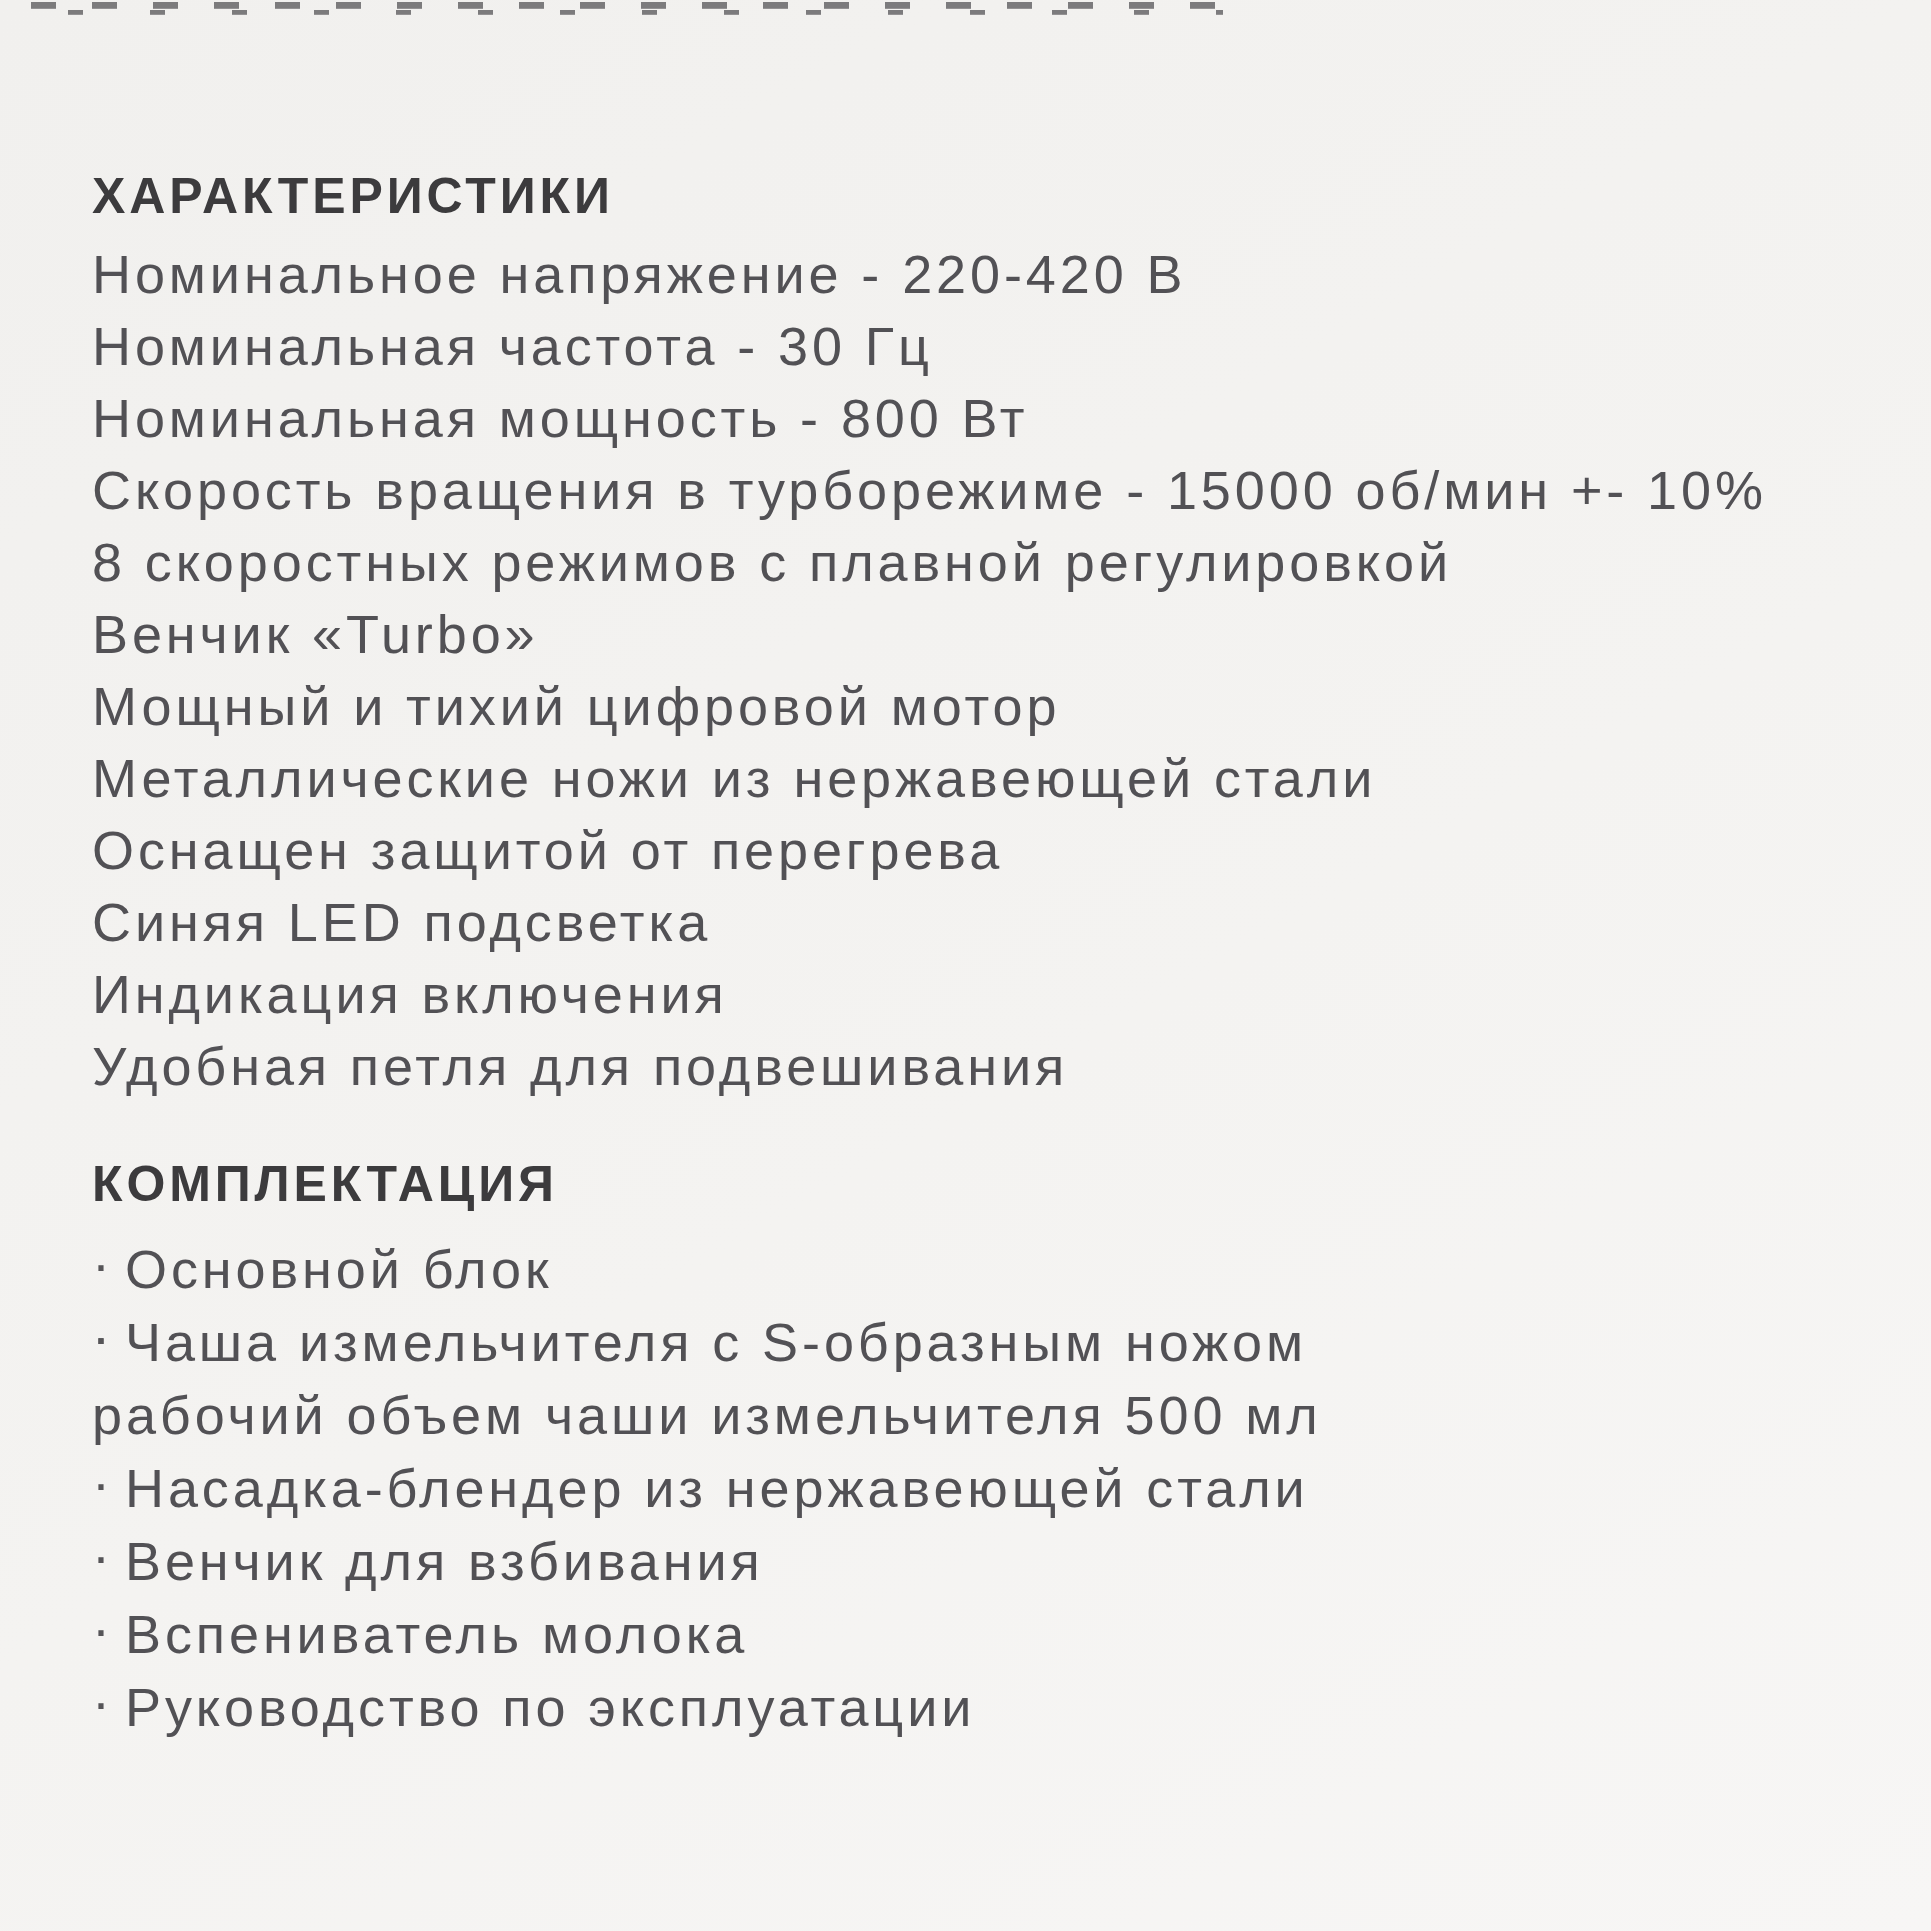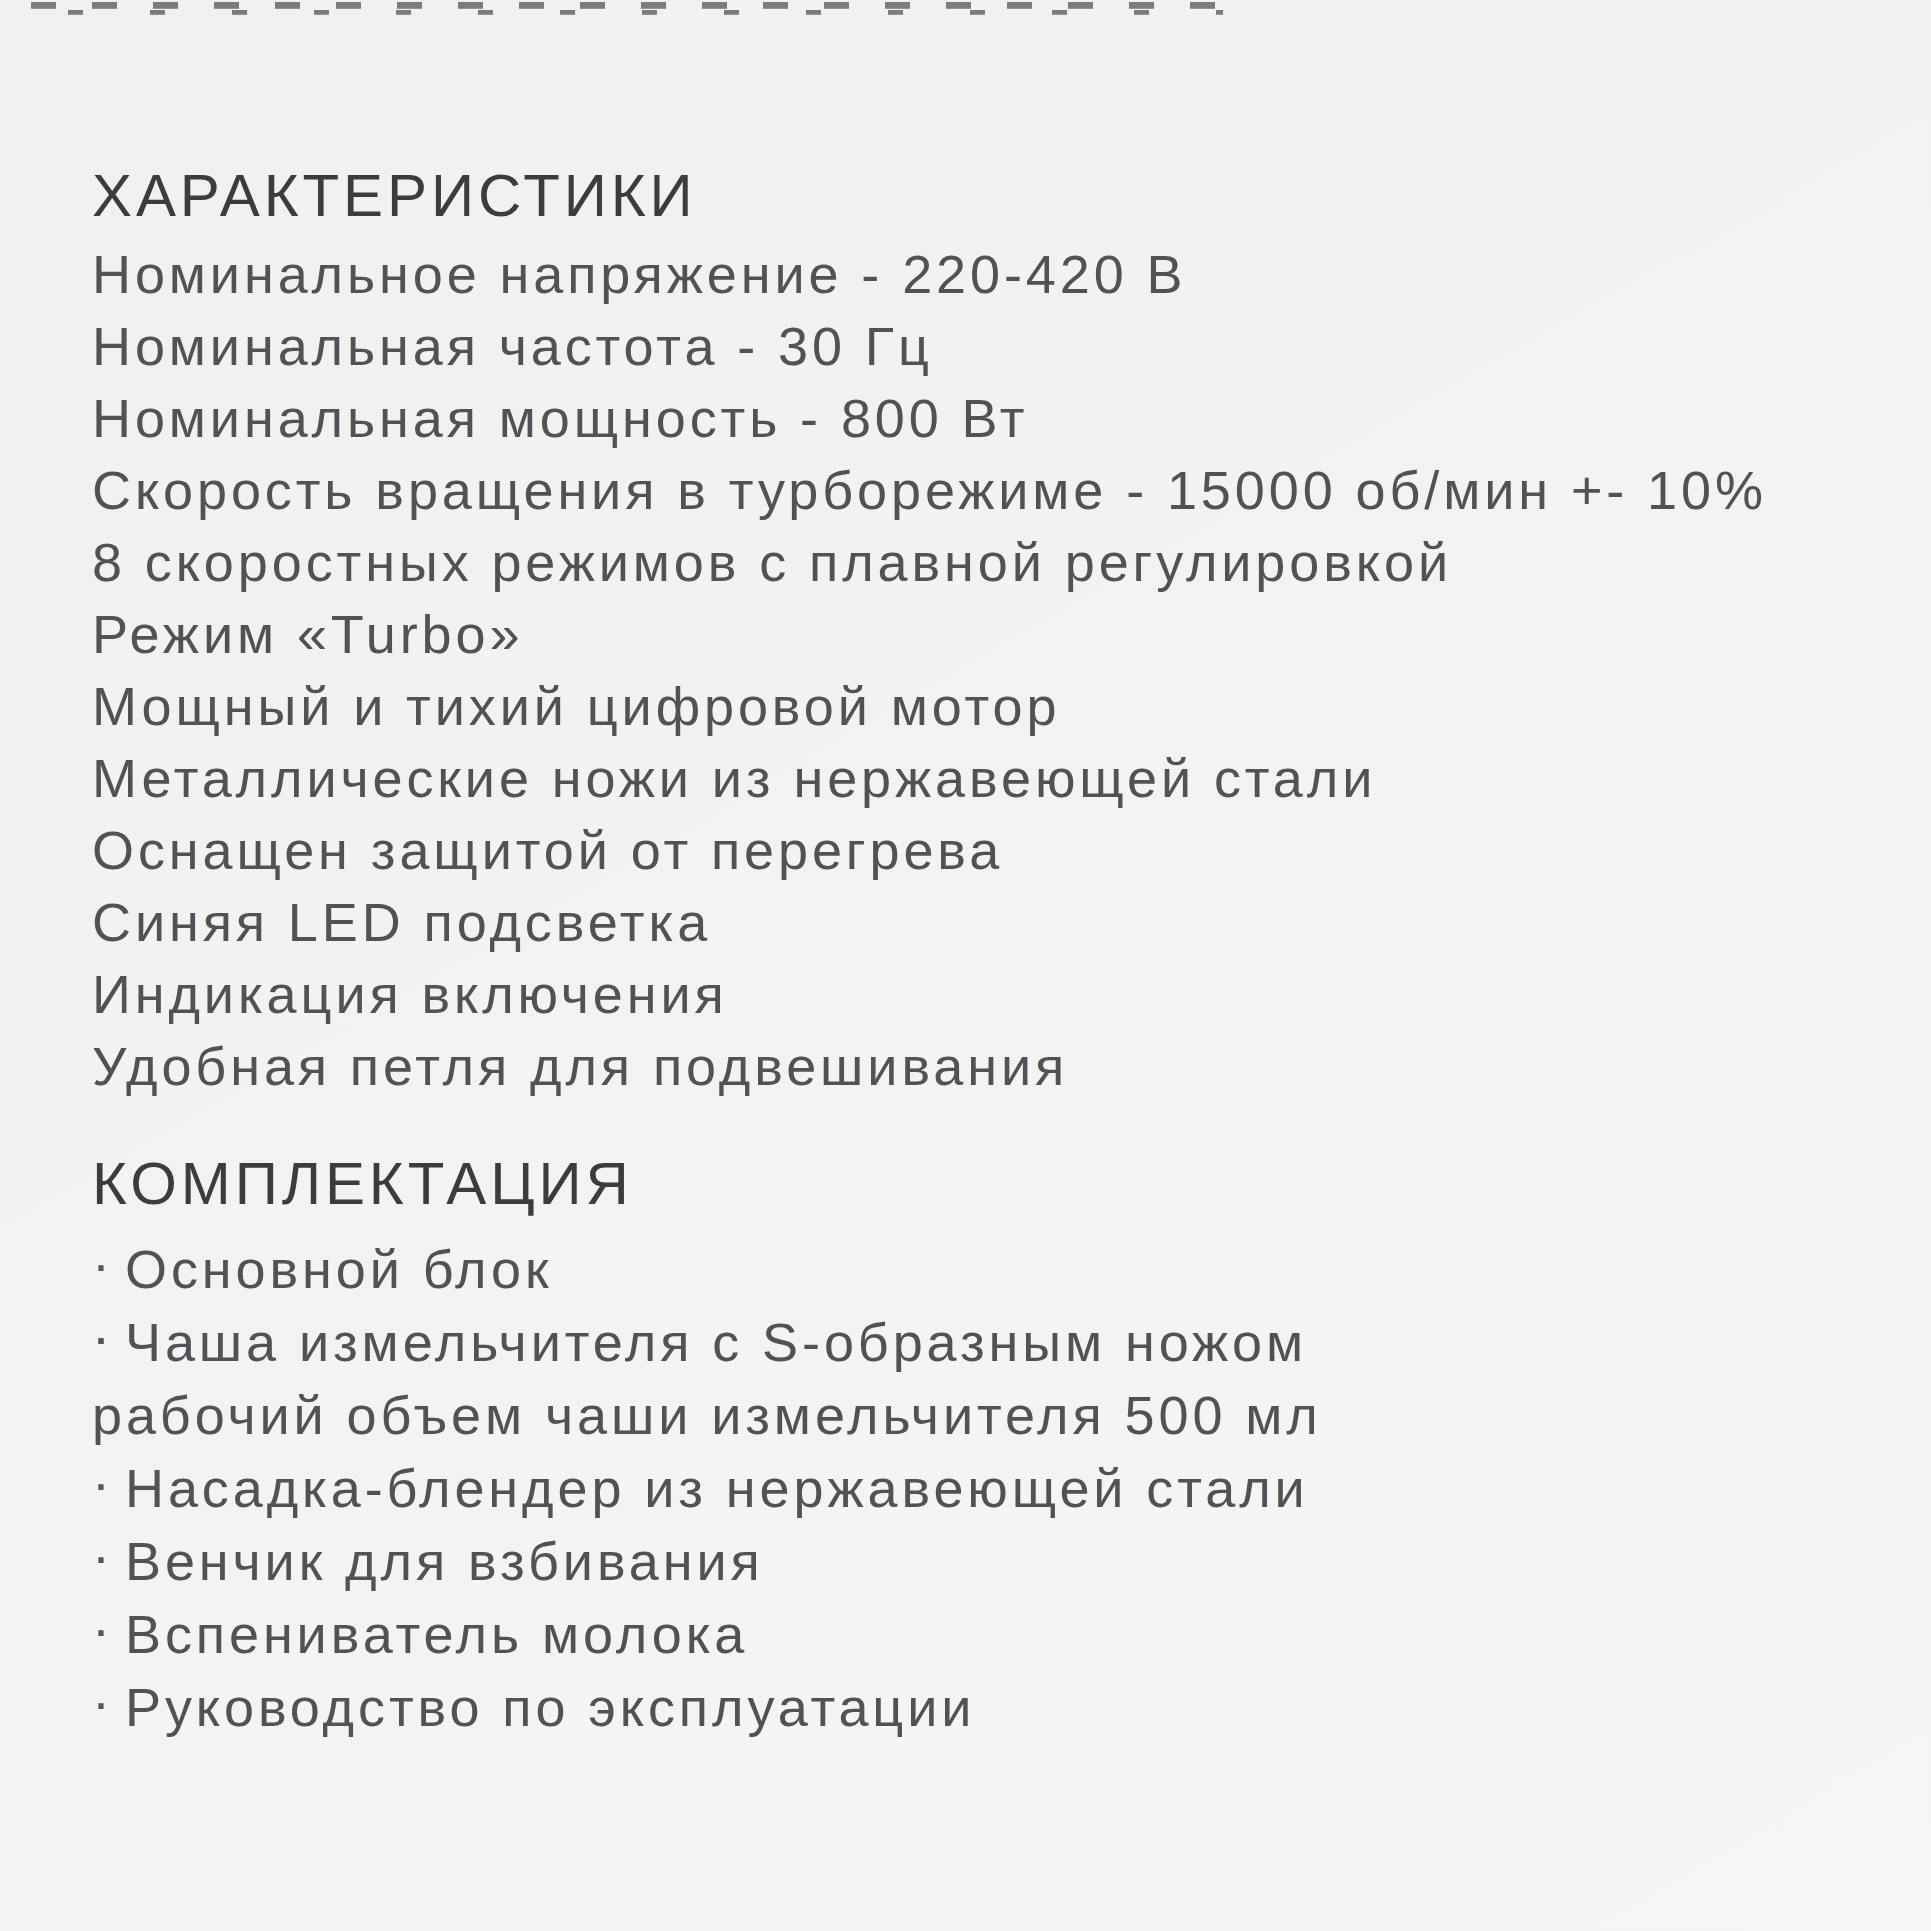--- a/index.html
+++ b/index.html
@@ -17,21 +17,21 @@
     background-image:
       repeating-linear-gradient(90deg,#4b4a4d 0 25px,transparent 25px 61px),
       repeating-linear-gradient(90deg,#4b4a4d 0 15.4px,transparent 15.4px 82px);
     background-size:1192px 6.8px,1192px 4.8px;
     background-position:0 0,37px 7.7px;
     background-repeat:no-repeat;
     opacity:.7;
   }
   .content{position:absolute;left:92px;top:0;right:29px;}
   .heading{
-    font-size:60px;font-weight:normal;letter-spacing:3.9px;
+    font-size:50px;font-weight:bold;letter-spacing:3.9px;
     color:#3c3b3d;line-height:72px;white-space:nowrap;
   }
   .h1{margin-top:160px;}
   .h2{margin-top:46px;}
   .specs{margin-top:5.8px;}
   .line{
     font-size:54px;font-weight:300;letter-spacing:3.9px;
     line-height:72px;white-space:nowrap;color:#525155;
   }
   .items{margin-top:13.5px;}
@@ -56,21 +56,21 @@
   <div class="content">
 
     <div class="heading h1">ХАРАКТЕРИСТИКИ</div>
 
     <div class="specs">
       <div class="line">Номинальное напряжение - 220-420 В</div>
       <div class="line">Номинальная частота - 30 Гц</div>
       <div class="line">Номинальная мощность - 800 Вт</div>
       <div class="line">Скорость вращения в турборежиме - 15000 об/мин +- 10%</div>
       <div class="line">8 скоростных режимов с плавной регулировкой</div>
-      <div class="line">Режим  «Turbo»</div>
+      <div class="line">Венчик  «Turbo»</div>
       <div class="line">Мощный и тихий цифровой мотор</div>
       <div class="line">Металлические ножи из нержавеющей стали</div>
       <div class="line">Оснащен защитой от перегрева</div>
       <div class="line">Синяя LED подсветка</div>
       <div class="line">Индикация включения</div>
       <div class="line">Удобная петля для подвешивания</div>
     </div>
 
     <div class="heading h2">КОМПЛЕКТАЦИЯ</div>
 

